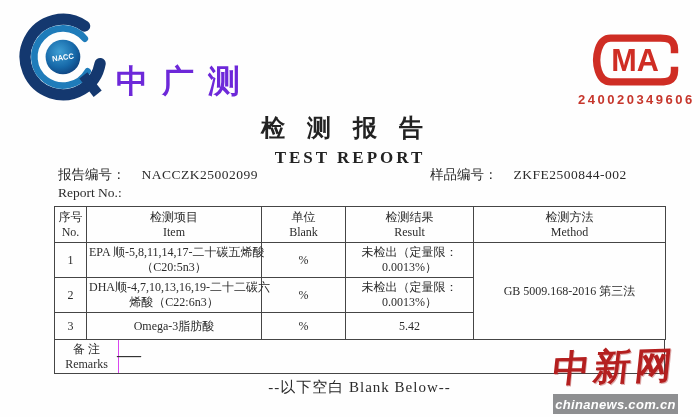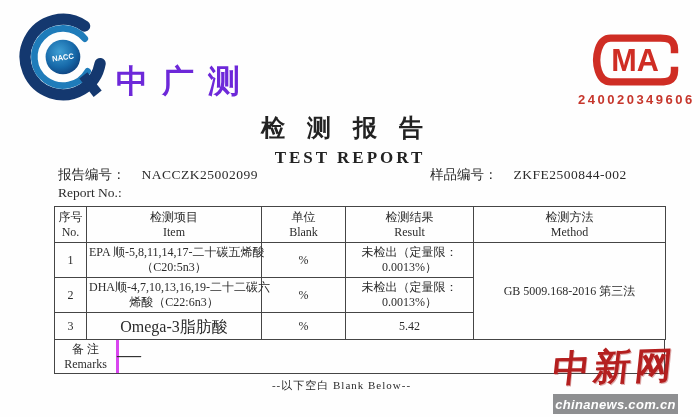--- a/index.html
+++ b/index.html
@@ -50,28 +50,28 @@
   tr.r1 td, tr.r2 td { height:35px; }
   tr.r3 td { height:27px; }
   .nowrap { white-space:nowrap; }
   .item-cell { font-size:10.5px; line-height:14px; }
   
   .remarks {
     position:absolute; left:54px; top:340px; width:611px; height:34px;
     border:1px solid #454545; border-top:none; display:flex;
   }
   .remarks-label {
-    width:64px; border-right:3px solid #d946ef; display:flex; flex-direction:column;
+    width:64px; border-right:1px solid #d946ef; display:flex; flex-direction:column;
     align-items:center; justify-content:center; font-size:12px; line-height:15px;
   }
   .remarks-content { flex:1; display:flex; align-items:center; }
   .remarks-dash { font-size:24px; line-height:10px; color:#333; margin-left:-2px; transform:translateY(-3px); }
   .blank-below {
-    position:absolute; left:36px; top:378px; width:611px; text-align:center;
-    font-size:11px; color:#2b2b2b; letter-spacing:1px;
+    position:absolute; left:54px; top:378px; width:611px; text-align:center;
+    font-size:15px; color:#2b2b2b; letter-spacing:1px;
   }
   
   .cn-watermark { position:absolute; right:2px; top:342px; width:145px; z-index:5; }
   .cn-watermark-name {
     font-family:"Liberation Serif","DejaVu Serif",serif; font-weight:bold;
     font-size:37px; color:#b41f1f; letter-spacing:4px; transform:skewX(-8deg) rotate(-2deg);
     text-shadow:1px 1px 0 rgba(160,20,20,.35); white-space:nowrap;
   }
   .cn-watermark-band {
     margin-top:2px; width:125px; height:20px; background:#8e8f91;
@@ -178,21 +178,21 @@
       </td>
       <td>%</td>
       <td>
         <div class="nowrap">未检出（定量限：</div>
         <div class="nowrap">0.0013%）</div>
       </td>
     </tr>
     <tr class="r3">
       <td>3</td>
       <td class="item-cell">
-        <div class="nowrap" style="font-size:16px">Omega-3脂肪酸</div>
+        <div class="nowrap" style="font-size:12px">Omega-3脂肪酸</div>
       </td>
       <td>%</td>
       <td>5.42</td>
     </tr>
   </tbody>
     </table>
 
   <div class="remarks">
     <div class="remarks-label">
       <div>备 注</div>

